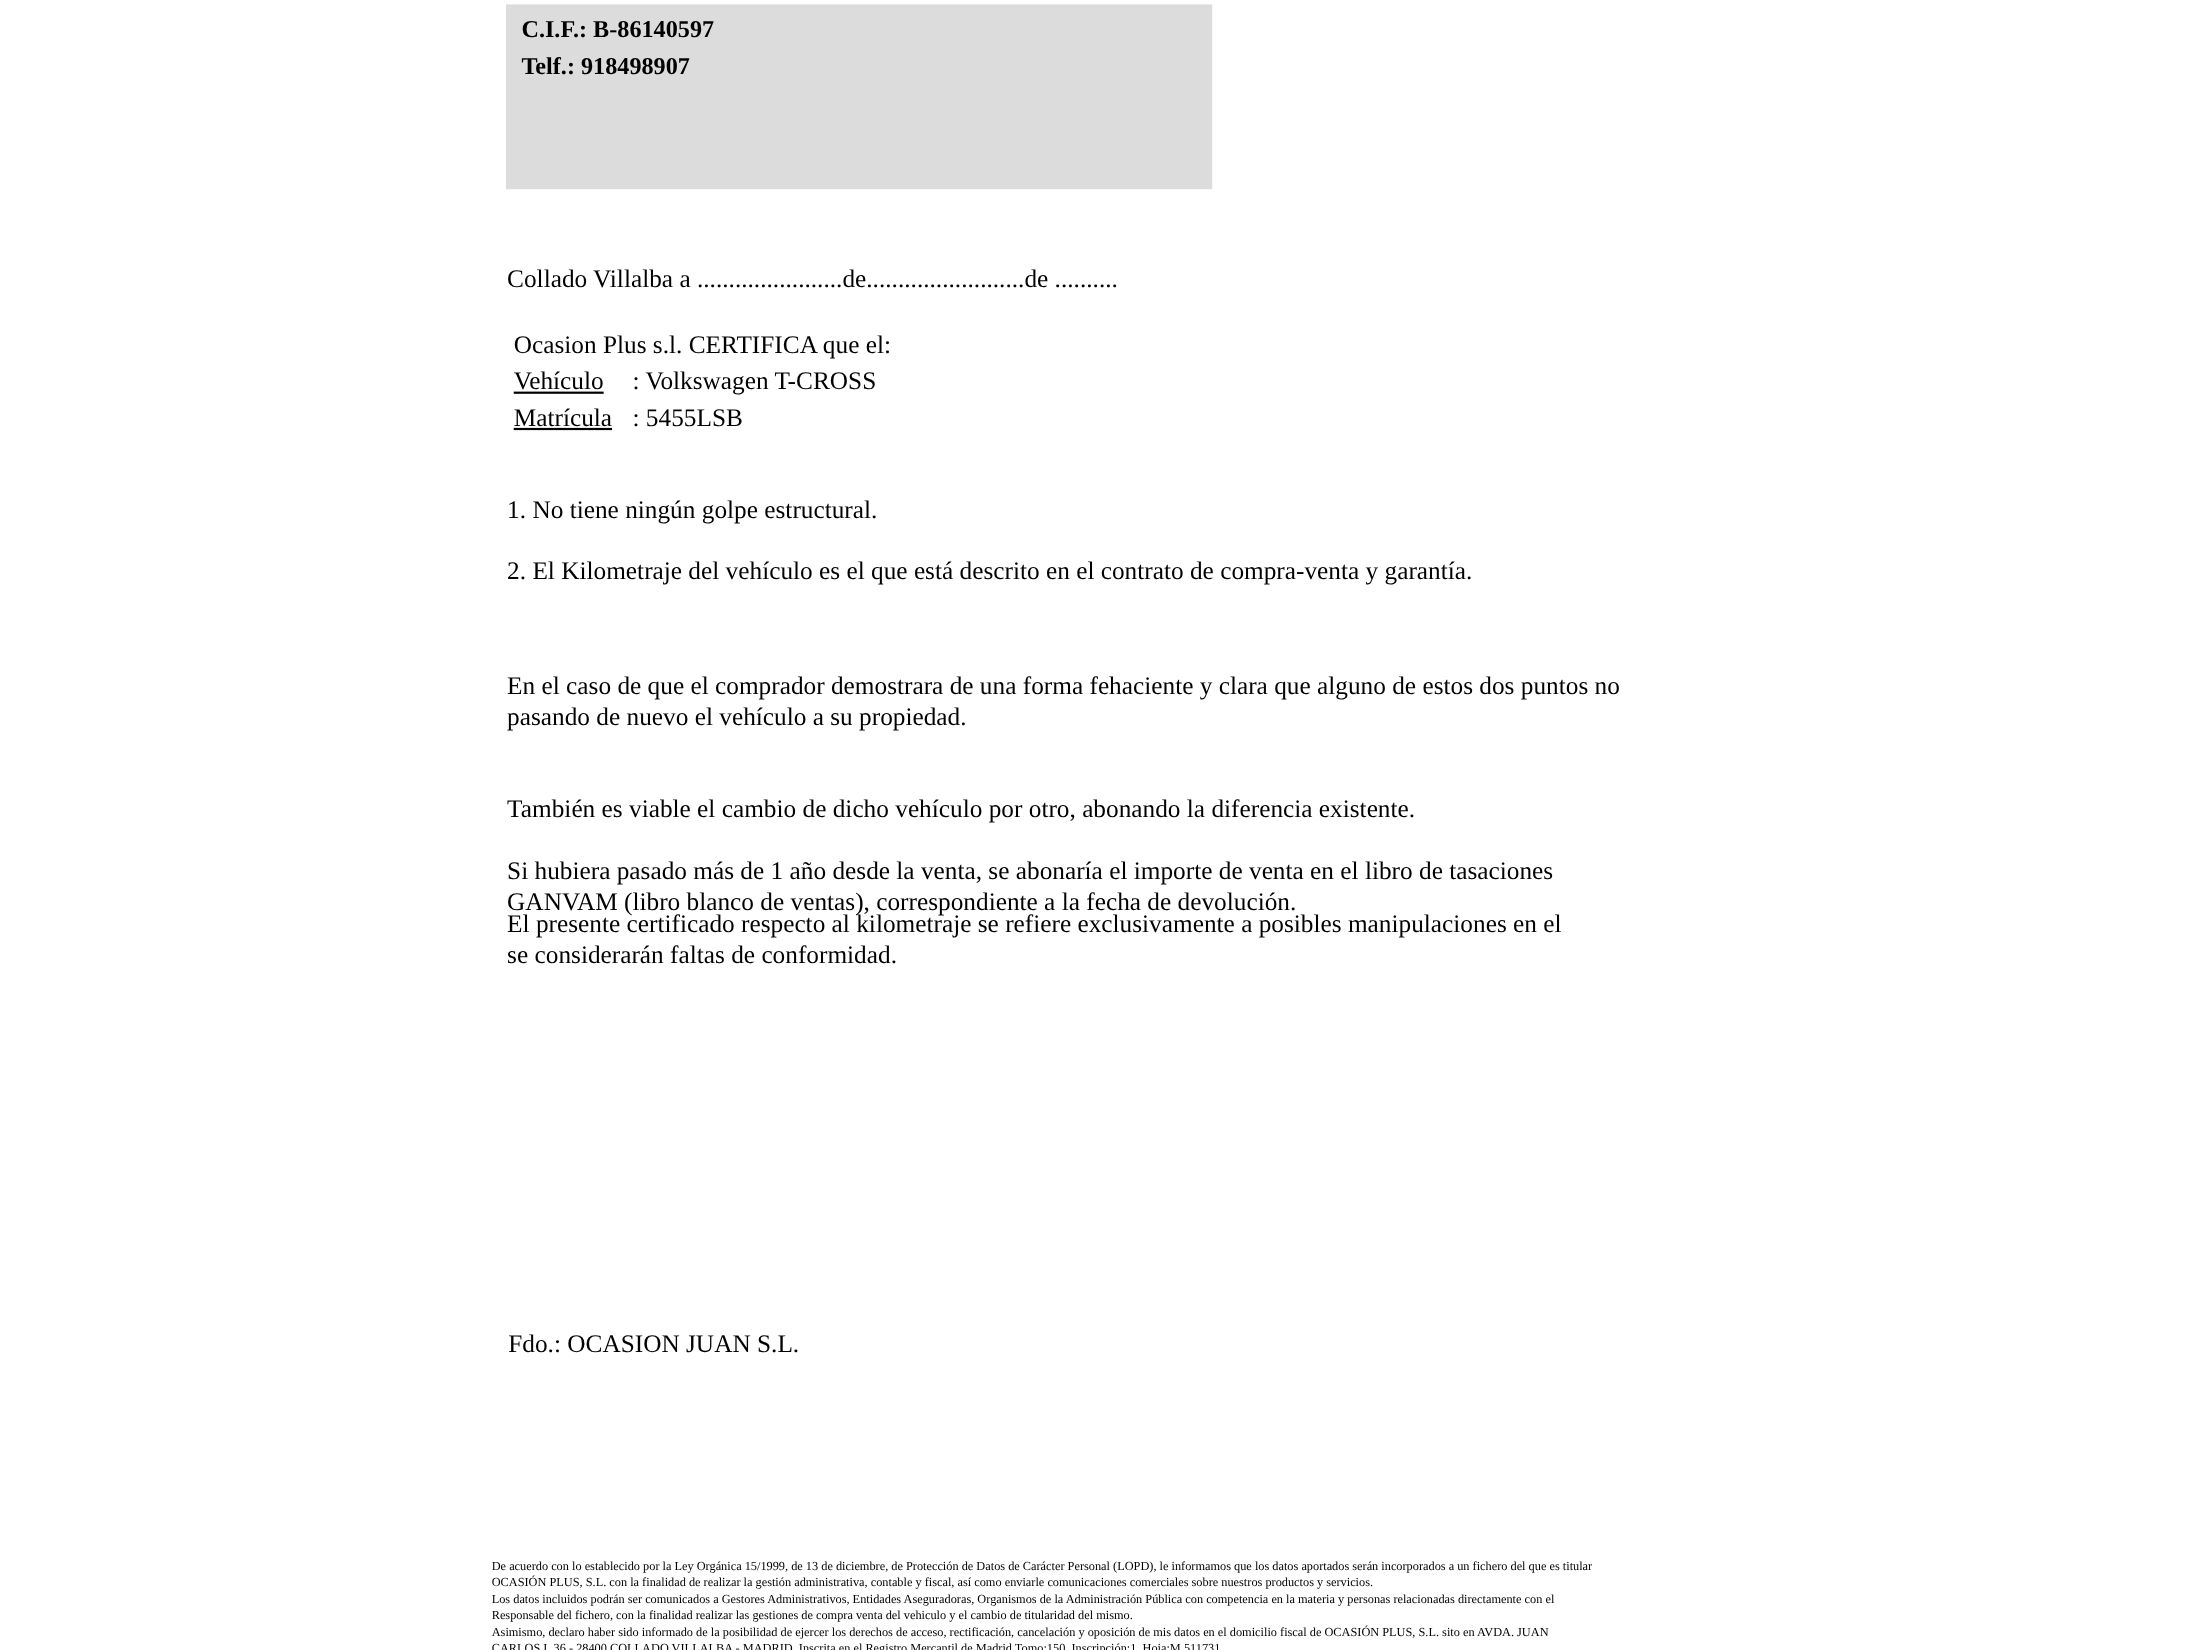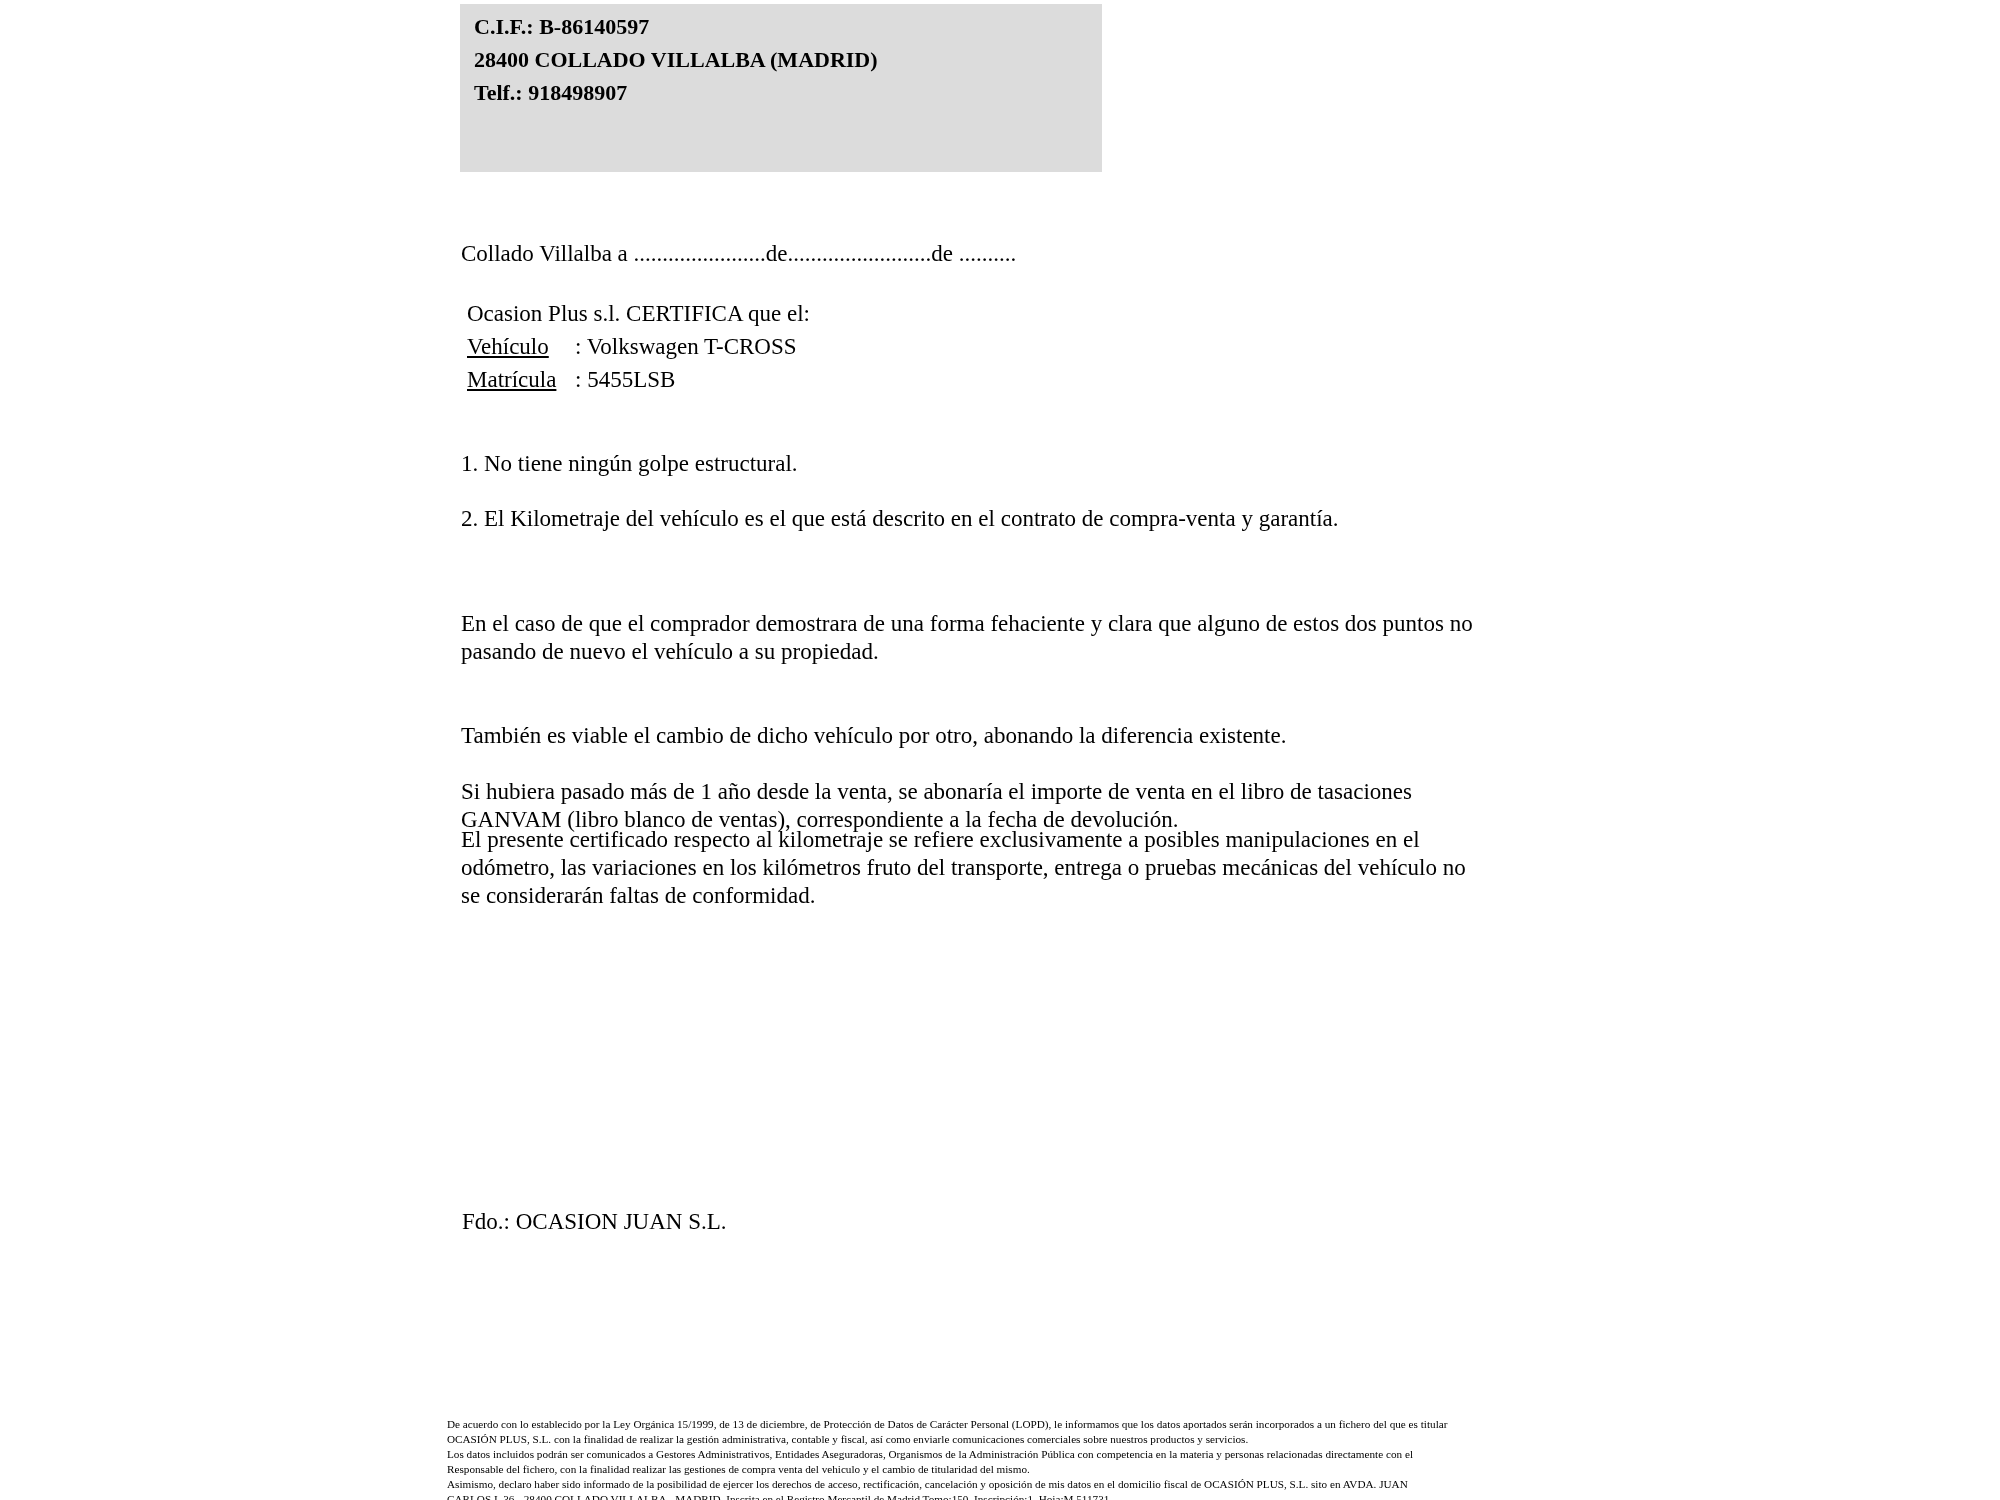--- a/index.html
+++ b/index.html
@@ -96,21 +96,20 @@
     font-size: 11.2px;
     line-height: 15px;
     white-space: nowrap;
   }
 </style>
 </head>
 <body>
 
 <div class="abs company-box">
   <div>C.I.F.: B-86140597</div>
-  <div>28400 COLLADO VILLALBA (MADRID)</div>
   <div>Telf.: 918498907</div>
 </div>
 
 <div class="abs date-line">Collado Villalba a .......................de.........................de ..........</div>
 
 <div class="abs cert-block">
   <div>Ocasion Plus s.l. CERTIFICA que el:</div>
   <div>
     <span class="cert-label"><span>Vehículo</span></span><span>: Volkswagen T-CROSS</span>
   </div>
@@ -128,21 +127,20 @@
   </div>
 <div class="abs para para-2">
     <div>También es viable el cambio de dicho vehículo por otro, abonando la diferencia existente.</div>
   </div>
 <div class="abs para para-3">
     <div>Si hubiera pasado más de 1 año desde la venta, se abonaría el importe de venta en el libro de tasaciones</div>
     <div>GANVAM (libro blanco de ventas), correspondiente a la fecha de devolución.</div>
   </div>
 <div class="abs para para-4">
     <div>El presente certificado respecto al kilometraje se refiere exclusivamente a posibles manipulaciones en el</div>
-    <div>odómetro, las variaciones en los kilómetros fruto del transporte, entrega o pruebas mecánicas del vehículo no</div>
     <div>se considerarán faltas de conformidad.</div>
   </div>
 
 <div class="abs signature">Fdo.: OCASION JUAN S.L.</div>
 
 <div class="abs legal-footer">
     <div>De acuerdo con lo establecido por la Ley Orgánica 15/1999, de 13 de diciembre, de Protección de Datos de Carácter Personal (LOPD), le informamos que los datos aportados serán incorporados a un fichero del que es titular</div>
     <div>OCASIÓN PLUS, S.L. con la finalidad de realizar la gestión administrativa, contable y fiscal, así como enviarle comunicaciones comerciales sobre nuestros productos y servicios.</div>
     <div>Los datos incluidos podrán ser comunicados a Gestores Administrativos, Entidades Aseguradoras, Organismos de la Administración Pública con competencia en la materia y personas relacionadas directamente con el</div>
     <div>Responsable del fichero, con la finalidad realizar las gestiones de compra venta del vehiculo y el cambio de titularidad del mismo.</div>

